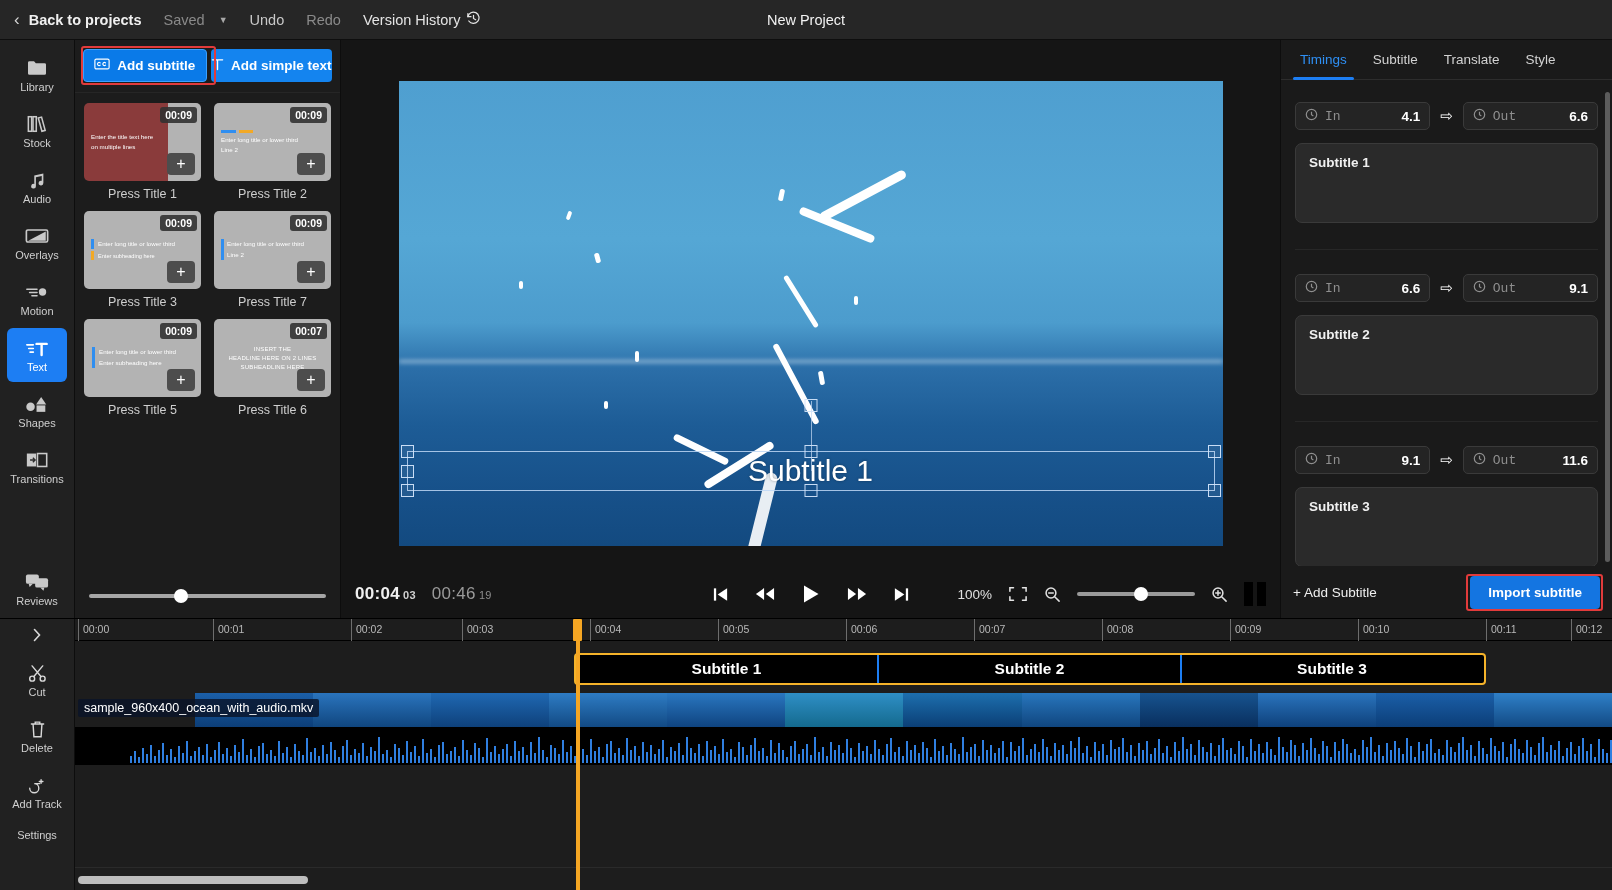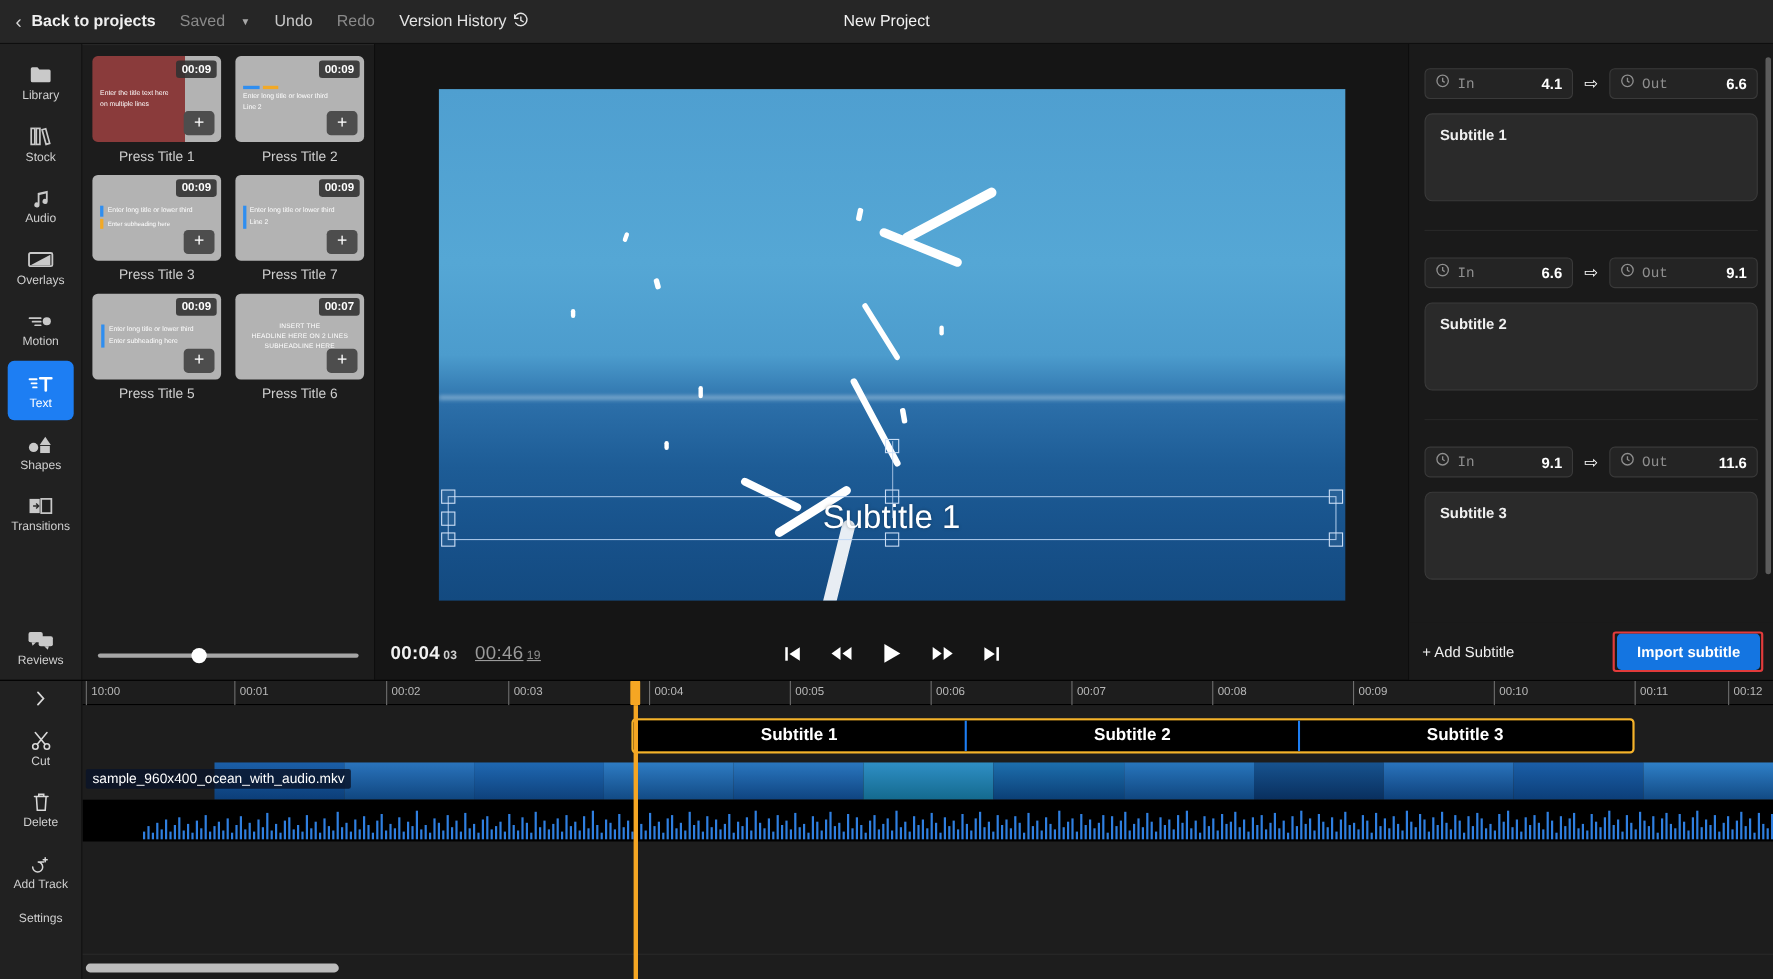--- a/index.html
+++ b/index.html
@@ -136,21 +136,21 @@
   .sub-text {
     font-size: 30px; color: #fff; font-weight: 400;
     text-shadow: 0 0 3px rgba(0,0,0,.35);
   }
   .handle { position: absolute; width: 13px; height: 13px; border: 1px solid rgba(210,228,250,.95); background: rgba(255,255,255,.06); }
   .mid-v { position: absolute; left: 50%; transform: translateX(-50%); width: 13px; height: 13px; border: 1px solid rgba(210,228,250,.95); }
 
   .controls { height: 48px; flex: 0 0 48px; display: flex; align-items: center; position: relative; padding: 0 14px; }
   .tc { font-size: 17px; font-weight: 700; color: #f0f0f0; letter-spacing: .3px; }
   .tc .fr { font-size: 11px; font-weight: 700; margin-left: 3px; color: #d0d0d0; }
-  .tc.total { color: #9a9a9a; margin-left: 16px; font-weight: 400; text-decoration: underline;}
+  .tc.total { color: #9a9a9a; margin-left: 16px; font-weight: 400;}
   .tc.total .fr { color: #8d8d8d; font-weight: 400;}
   .transport { position: absolute; left: 50%; transform: translateX(-50%); display: flex; align-items: center; gap: 26px; }
   .tbtn { color: #fff; cursor: pointer; display: flex; align-items:center; justify-content:center; }
   .right-ctl { margin-left: auto; display: flex; align-items: center; gap: 16px; }
   .zoompct { font-size: 13.5px; color: #e0e0e0; }
   .ztrack2 { width: 118px; height: 4px; background: #9a9a9a; border-radius: 2px; position: relative; }
   .zknob2 { position: absolute; left: 48%; top: -5px; width: 14px; height: 14px; border-radius: 50%; background: #fff; }
   .splitico { display: flex; gap: 4px; }
   .splitico i { display:block; width: 9px; height: 24px; background: #000; }
 
@@ -335,20 +335,40 @@
                 <path d="M21 15l-1 3.5L16.5 15z"></path>
               </svg>
           </span>
           <span class="r-lbl">Reviews</span>
         </div>
       </div>
     </div>
 
     <div class="panel">
 
+      <div class="seg-wrap">
+        <div class="seg left">
+          <span>
+            <svg width="16" height="12" viewBox="0 0 18 13" fill="none" stroke="#fff" stroke-width="1.3">
+              <rect x="1" y="1" width="16" height="11" rx="1.6"></rect>
+                <path d="M7 5.2a1.8 1.8 0 1 0 0 2.6M13 5.2a1.8 1.8 0 1 0 0 2.6" stroke-linecap="round"></path>
+            </svg>
+          </span>
+          <span>Add subtitle</span>
+        </div>
+        <div class="seg right">
+          <span>
+            <svg width="13" height="13" viewBox="0 0 14 14" fill="none" stroke="#fff" stroke-width="1.5" stroke-linecap="round">
+                <path d="M1.5 2h11M7 2v10.5"></path>
+              </svg>
+          </span>
+          <span>Add simple text</span>
+        </div>
+        <div class="hl-red" style="left:6px; top:6px; width:135px; height:39px;"></div>
+      </div>
 
 
       <div class="panel-scroll">
         <div class="grid">
 
           <div class="card">
             <div class="thumb t1">
               <span class="dur">00:09</span>
               <span class="tt" style="top:30px">Enter the title text here</span>
               <span class="tt" style="top:40px">on multiple lines</span>
@@ -490,24 +510,57 @@
               </svg>
           </span>
           <span class="tbtn">
             <svg width="17" height="17" viewBox="0 0 18 18" fill="#fff">
                 <path d="M2 2.5v13L12 9z"></path>
                 <rect x="13.6" y="2.5" width="2.4" height="13"></rect>
               </svg>
           </span>
         </div>
 
+        <div class="right-ctl">
+          <span class="zoompct">100%</span>
+          <span class="tbtn">
+            <svg width="20" height="18" viewBox="0 0 22 20" fill="none" stroke="#e5e5e5" stroke-width="1.7" stroke-linecap="round">
+              <path d="M2 7V3h4M20 7V3h-4M2 13v4h4M20 13v4h-4"></path>
+            </svg>
+          </span>
+          <span class="tbtn">
+            <svg width="17" height="17" viewBox="0 0 18 18" fill="none" stroke="#e0e0e0" stroke-width="1.6" stroke-linecap="round">
+                <circle cx="7.4" cy="7.4" r="5.2"></circle>
+                <path d="M5 7.4h4.8M11.3 11.3L16 16"></path>
+              </svg>
+          </span>
+          <div class="ztrack2">
+            <div class="zknob2"></div>
+          </div>
+          <span class="tbtn">
+            <svg width="17" height="17" viewBox="0 0 18 18" fill="none" stroke="#e0e0e0" stroke-width="1.6" stroke-linecap="round">
+                <circle cx="7.4" cy="7.4" r="5.2"></circle>
+                <path d="M5 7.4h4.8M7.4 5v4.8M11.3 11.3L16 16"></path>
+              </svg>
+          </span>
+          <span class="splitico">
+              <i></i>
+              <i></i>
+            </span>
+        </div>
       </div>
     </div>
 
     <div class="inspector">
+      <div class="ins-tabs">
+        <div class="ins-tab active">Timings</div>
+        <div class="ins-tab">Subtitle</div>
+        <div class="ins-tab">Translate</div>
+        <div class="ins-tab">Style</div>
+      </div>
 
       <div class="ins-body">
 
         <div class="sub-item">
           <div class="time-row">
             <div class="time-pill">
               <span>
                 <svg width="13" height="13" viewBox="0 0 14 14" fill="none" stroke="#8f8f8f" stroke-width="1.3">
                     <circle cx="7" cy="7" r="5.6"></circle>
                     <path d="M7 4v3.2l2 1.3"></path>
@@ -635,21 +688,21 @@
       </div>
       <div class="rail-item" style="height:28px">
         <span class="r-lbl">Settings</span>
       </div>
     </div>
 
     <div class="tl-main">
 
       <div class="ruler">
         <div class="tick" style="left:3px">
-            <span>10:00</span>
+            <span>00:00</span>
           </div>
         <div class="tick" style="left:138px">
             <span>00:01</span>
           </div>
         <div class="tick" style="left:276px">
             <span>00:02</span>
           </div>
         <div class="tick" style="left:387px">
             <span>00:03</span>
           </div>

